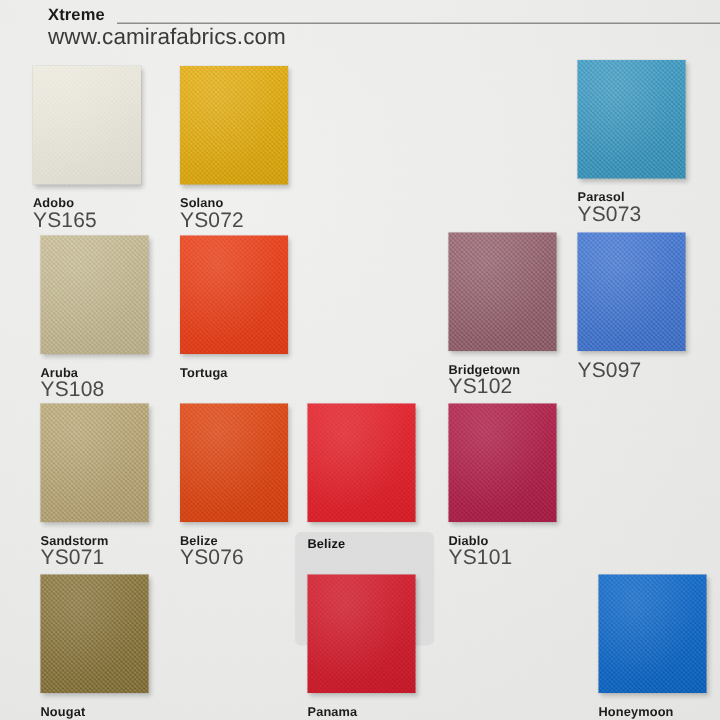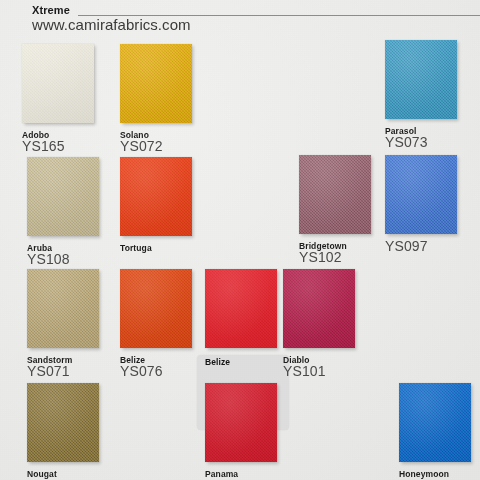--- a/index.html
+++ b/index.html
@@ -216,21 +216,21 @@
           <div class="sw-code">YS076</div>
         </div>
       </div>
       <div class="cell" style="left: 205px; top: 269px;">
         <div class="swatch" style="background: rgb(226, 31, 40);"></div>
         <div class="labels highlight">
           <div class="sw-name">Belize</div>
           <div class="sw-code">YS105</div>
         </div>
       </div>
-      <div class="cell" style="left: 283px; top: 269px;">
+      <div class="cell" style="left: 299px; top: 269px;">
         <div class="swatch" style="background: rgb(171, 31, 70);"></div>
         <div class="labels">
           <div class="sw-name">Diablo</div>
           <div class="sw-code">YS101</div>
         </div>
       </div>
       <div class="cell" style="left: 205px; top: 383px;">
         <div class="swatch" style="background: rgb(207, 26, 41);"></div>
         <div class="labels">
           <div class="sw-name">Panama</div>

